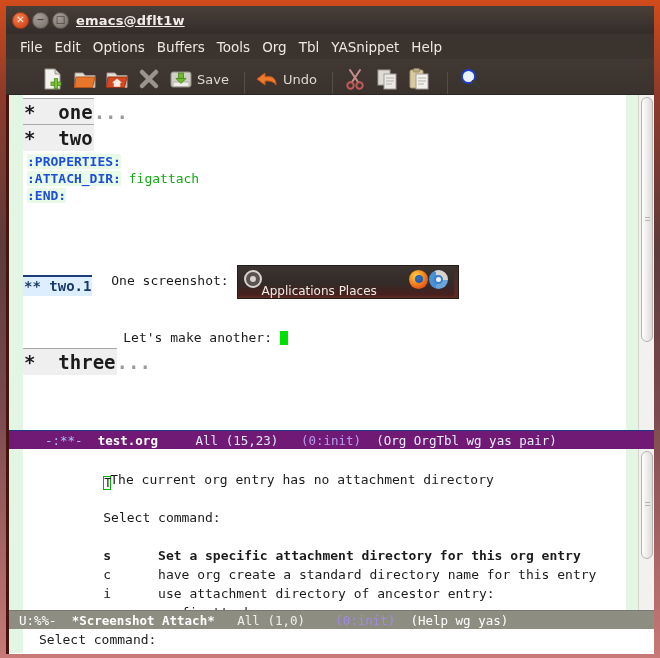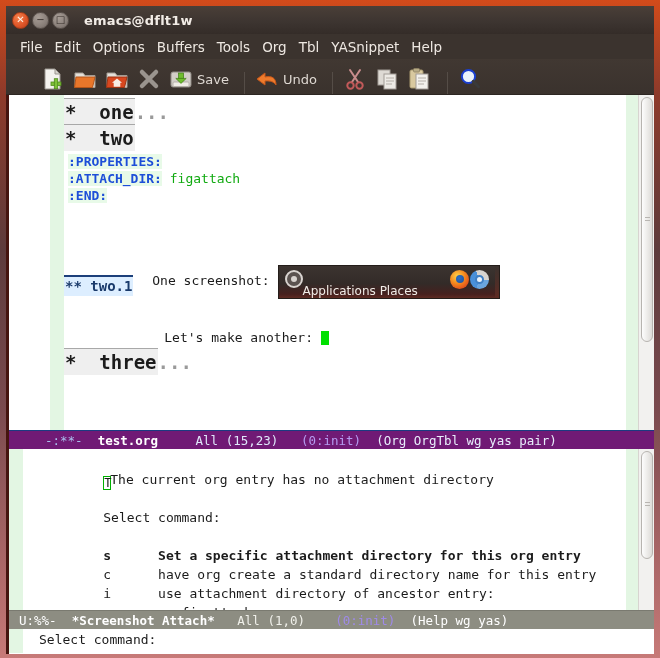--- a/index.html
+++ b/index.html
@@ -55,23 +55,24 @@
   }
   .wbtn.min, .wbtn.max {
     background: radial-gradient(circle at 35% 30%, #a79d96 0%, #8a807a 60%, #6e6560 100%);
     color: #342c28;
     border: 1px solid #5d544f;
   }
   .wtitle {
     color: #f2ece6;
     font-size: 13px;
     font-weight: bold;
-    margin-left: 12px;
+    margin-left: 4px;
     letter-spacing: .2px;
     white-space: nowrap;
+    text-decoration: underline;
   }
 
   
   .menubar {
     height: 25px;
     background: #3b332e;
     display: flex;
     align-items: center;
     padding-left: 8px;
     box-sizing: border-box;
@@ -474,21 +475,21 @@
         <svg width="26" height="26" viewBox="0 0 26 26">
           <circle cx="11.5" cy="10.5" r="6.6" fill="#eaf2fb" stroke="#1a3fd0" stroke-width="2"></circle>
           <path d="M16.2 15.4 L21.5 20.8" stroke="#3a3a3a" stroke-width="3" stroke-linecap="round"></path>
         </svg>
       </span>
     </div>
   </div>
 
   <div class="frame">
 
-    <div class="emwin" style="height:335px;margin-left:41px;">
+    <div class="emwin" style="height:335px;">
       <div class="fringe"></div>
 
       <div class="textarea">
 
         <div class="hl1" style="margin-top:3px;">
           <span class="bg"><span>*</span><span>&nbsp;&nbsp;</span><span>one</span></span><span class="dots">...</span>
         </div>
 
         <div class="hl1">
           <span class="bg"><span>*</span><span>&nbsp;&nbsp;</span><span>two</span></span>

